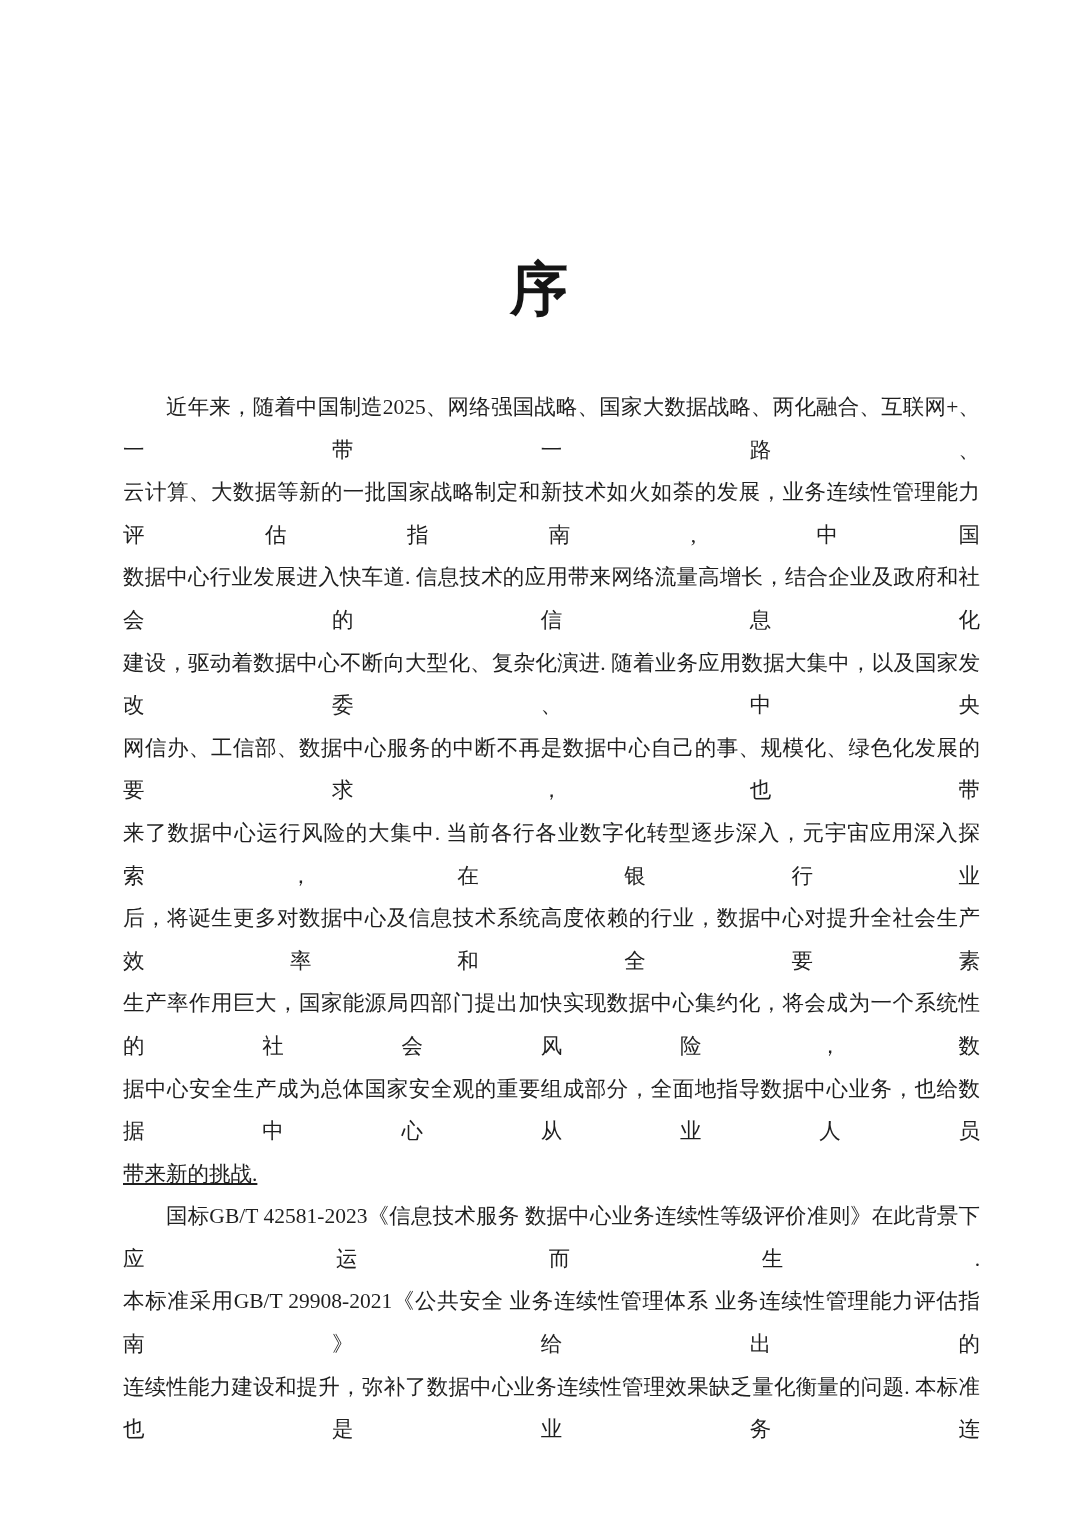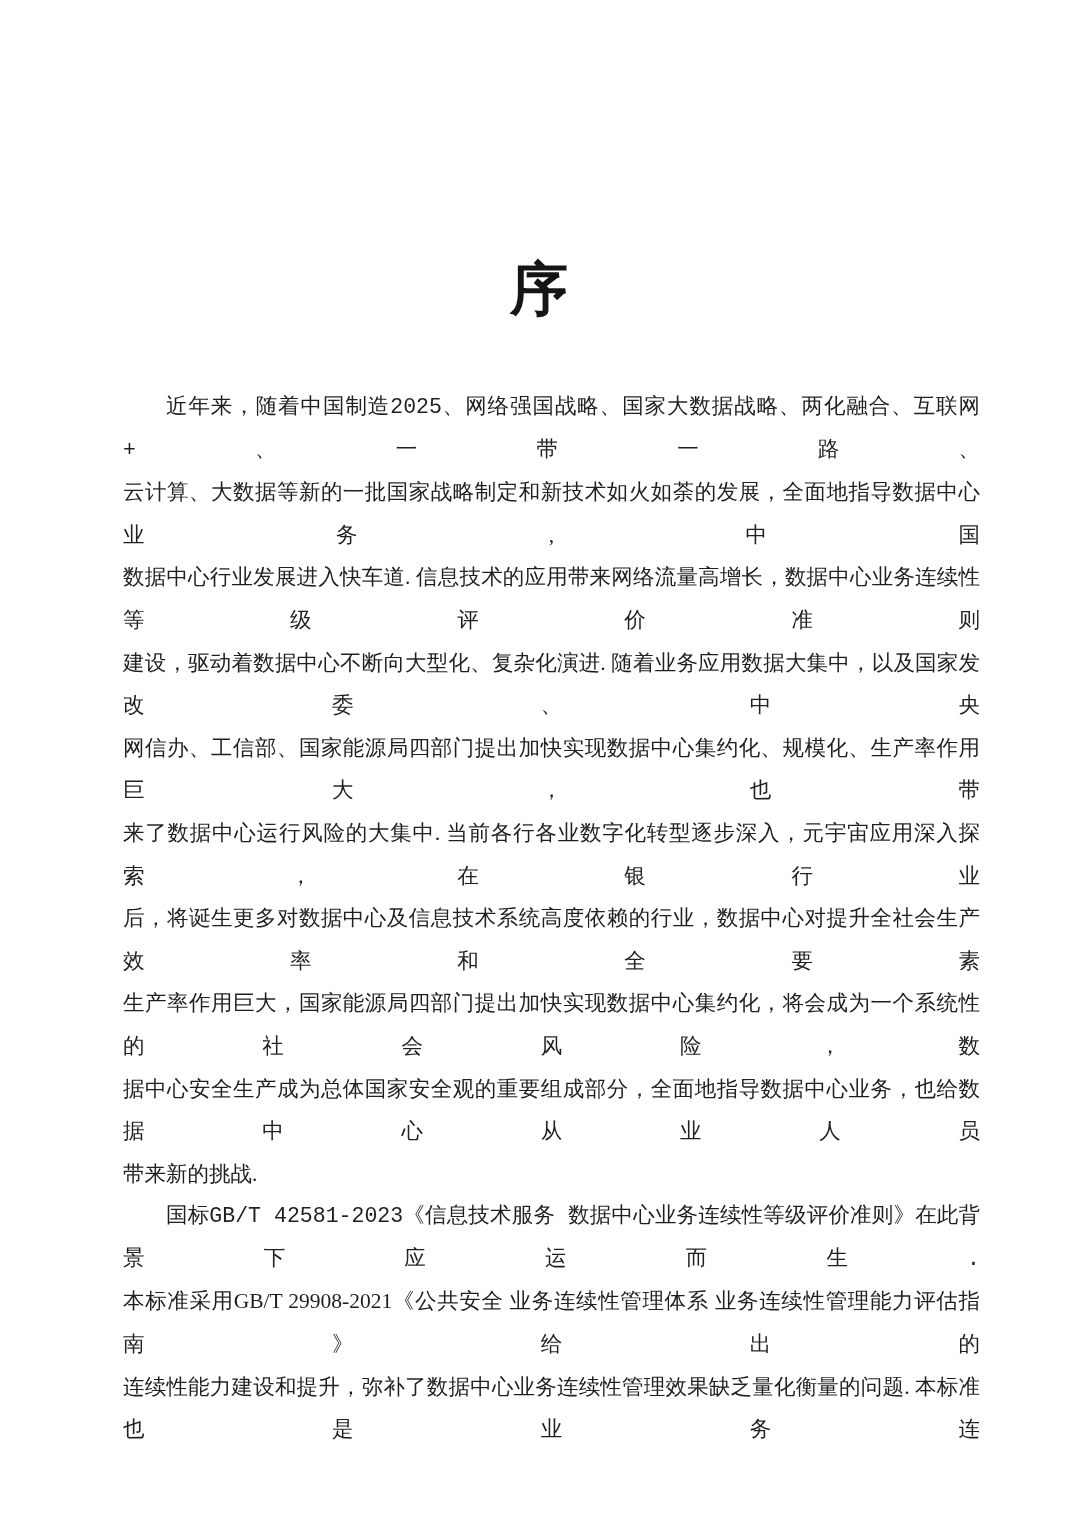--- a/index.html
+++ b/index.html
@@ -35,40 +35,40 @@
   .paragraph {
     margin: 0;
   }
   .line {
     text-align: justify;
     text-align-last: justify;
     white-space: normal;
   }
   .line.first {
     text-indent: 2em;
-    font-family: Liberation Mono, monospace;
   }
   .line.last {
     text-align-last: left;
+    text-decoration: underline;
   }
 </style>
 </head>
 <body>
 
 <div class="page">
 
   <div class="title">序</div>
 
   <div class="body-text">
       <div class="paragraph">
         <div class="line first">近年来，随着中国制造2025、网络强国战略、国家大数据战略、两化融合、互联网+、一带一路、</div>
-        <div class="line">云计算、大数据等新的一批国家战略制定和新技术如火如荼的发展，全面地指导数据中心业务,中国</div>
-        <div class="line">数据中心行业发展进入快车道. 信息技术的应用带来网络流量高增长，数据中心业务连续性等级评价准则</div>
+        <div class="line">云计算、大数据等新的一批国家战略制定和新技术如火如荼的发展，业务连续性管理能力评估指南,中国</div>
+        <div class="line">数据中心行业发展进入快车道. 信息技术的应用带来网络流量高增长，结合企业及政府和社会的信息化</div>
         <div class="line">建设，驱动着数据中心不断向大型化、复杂化演进. 随着业务应用数据大集中，以及国家发改委、中央</div>
-        <div class="line">网信办、工信部、国家能源局四部门提出加快实现数据中心集约化、规模化、生产率作用巨大，也带</div>
+        <div class="line">网信办、工信部、数据中心服务的中断不再是数据中心自己的事、规模化、绿色化发展的要求，也带</div>
         <div class="line">来了数据中心运行风险的大集中. 当前各行各业数字化转型逐步深入，元宇宙应用深入探索，在银行业</div>
         <div class="line">后，将诞生更多对数据中心及信息技术系统高度依赖的行业，数据中心对提升全社会生产效率和全要素</div>
         <div class="line">生产率作用巨大，国家能源局四部门提出加快实现数据中心集约化，将会成为一个系统性的社会风险，数</div>
         <div class="line">据中心安全生产成为总体国家安全观的重要组成部分，全面地指导数据中心业务，也给数据中心从业人员</div>
         <div class="line last">带来新的挑战.</div>
       </div>
       <div class="paragraph">
         <div class="line first">国标GB/T 42581-2023《信息技术服务 数据中心业务连续性等级评价准则》在此背景下应运而生.</div>
         <div class="line">本标准采用GB/T 29908-2021《公共安全 业务连续性管理体系 业务连续性管理能力评估指南》给出的</div>
         <div class="line">连续性能力建设和提升，弥补了数据中心业务连续性管理效果缺乏量化衡量的问题. 本标准也是业务连</div>

